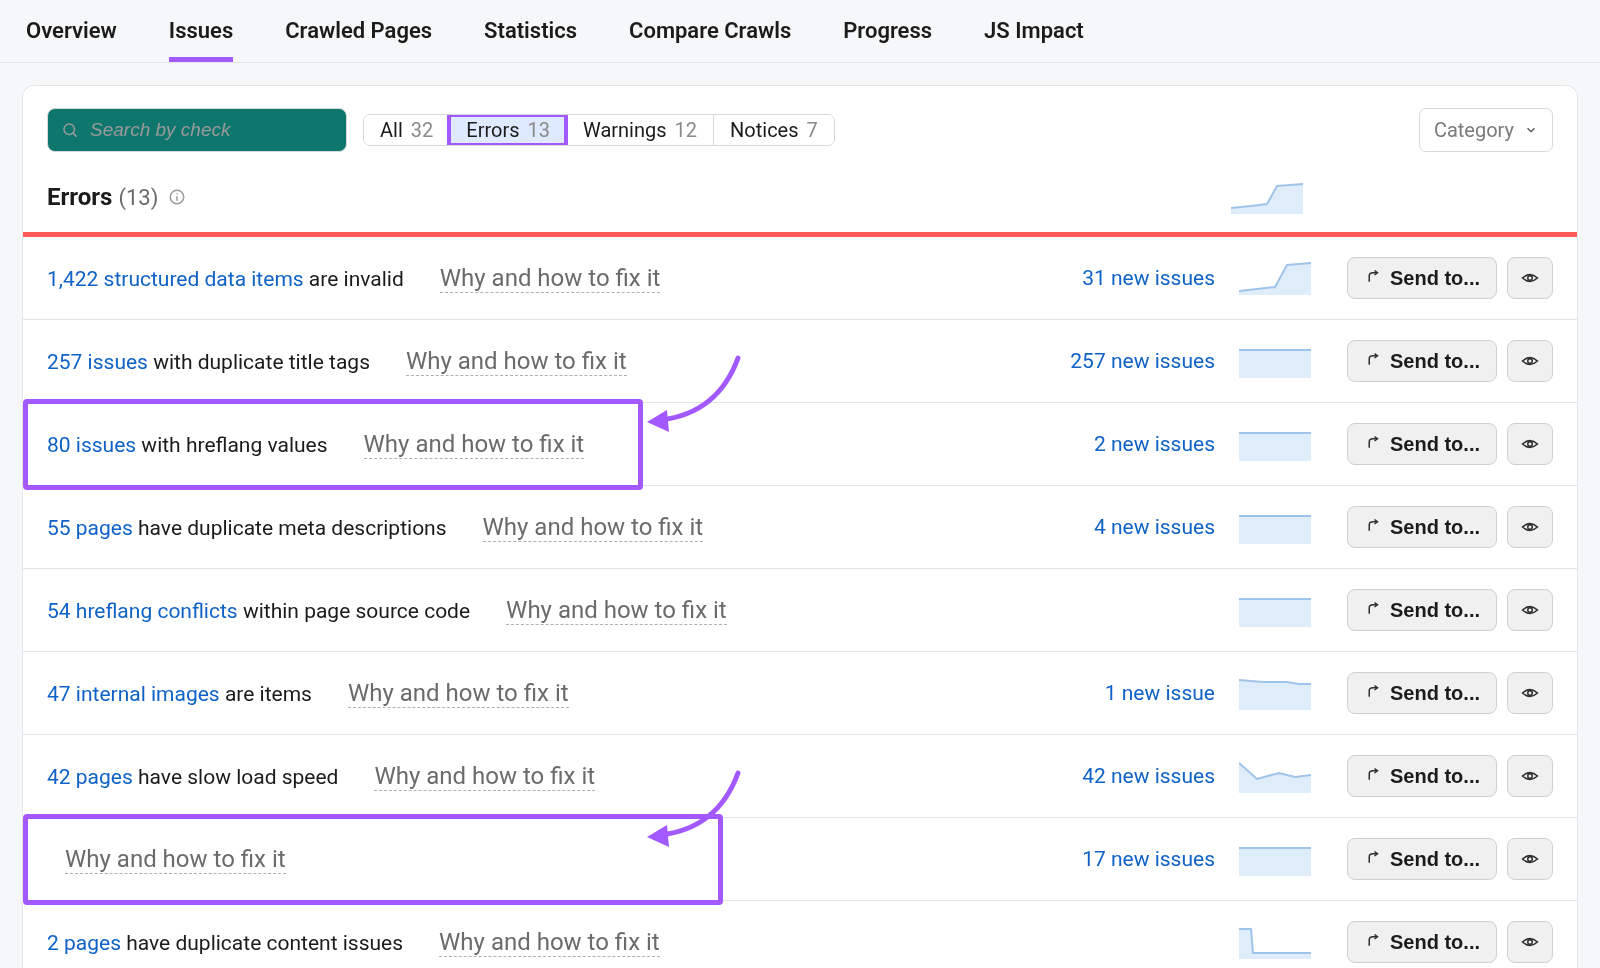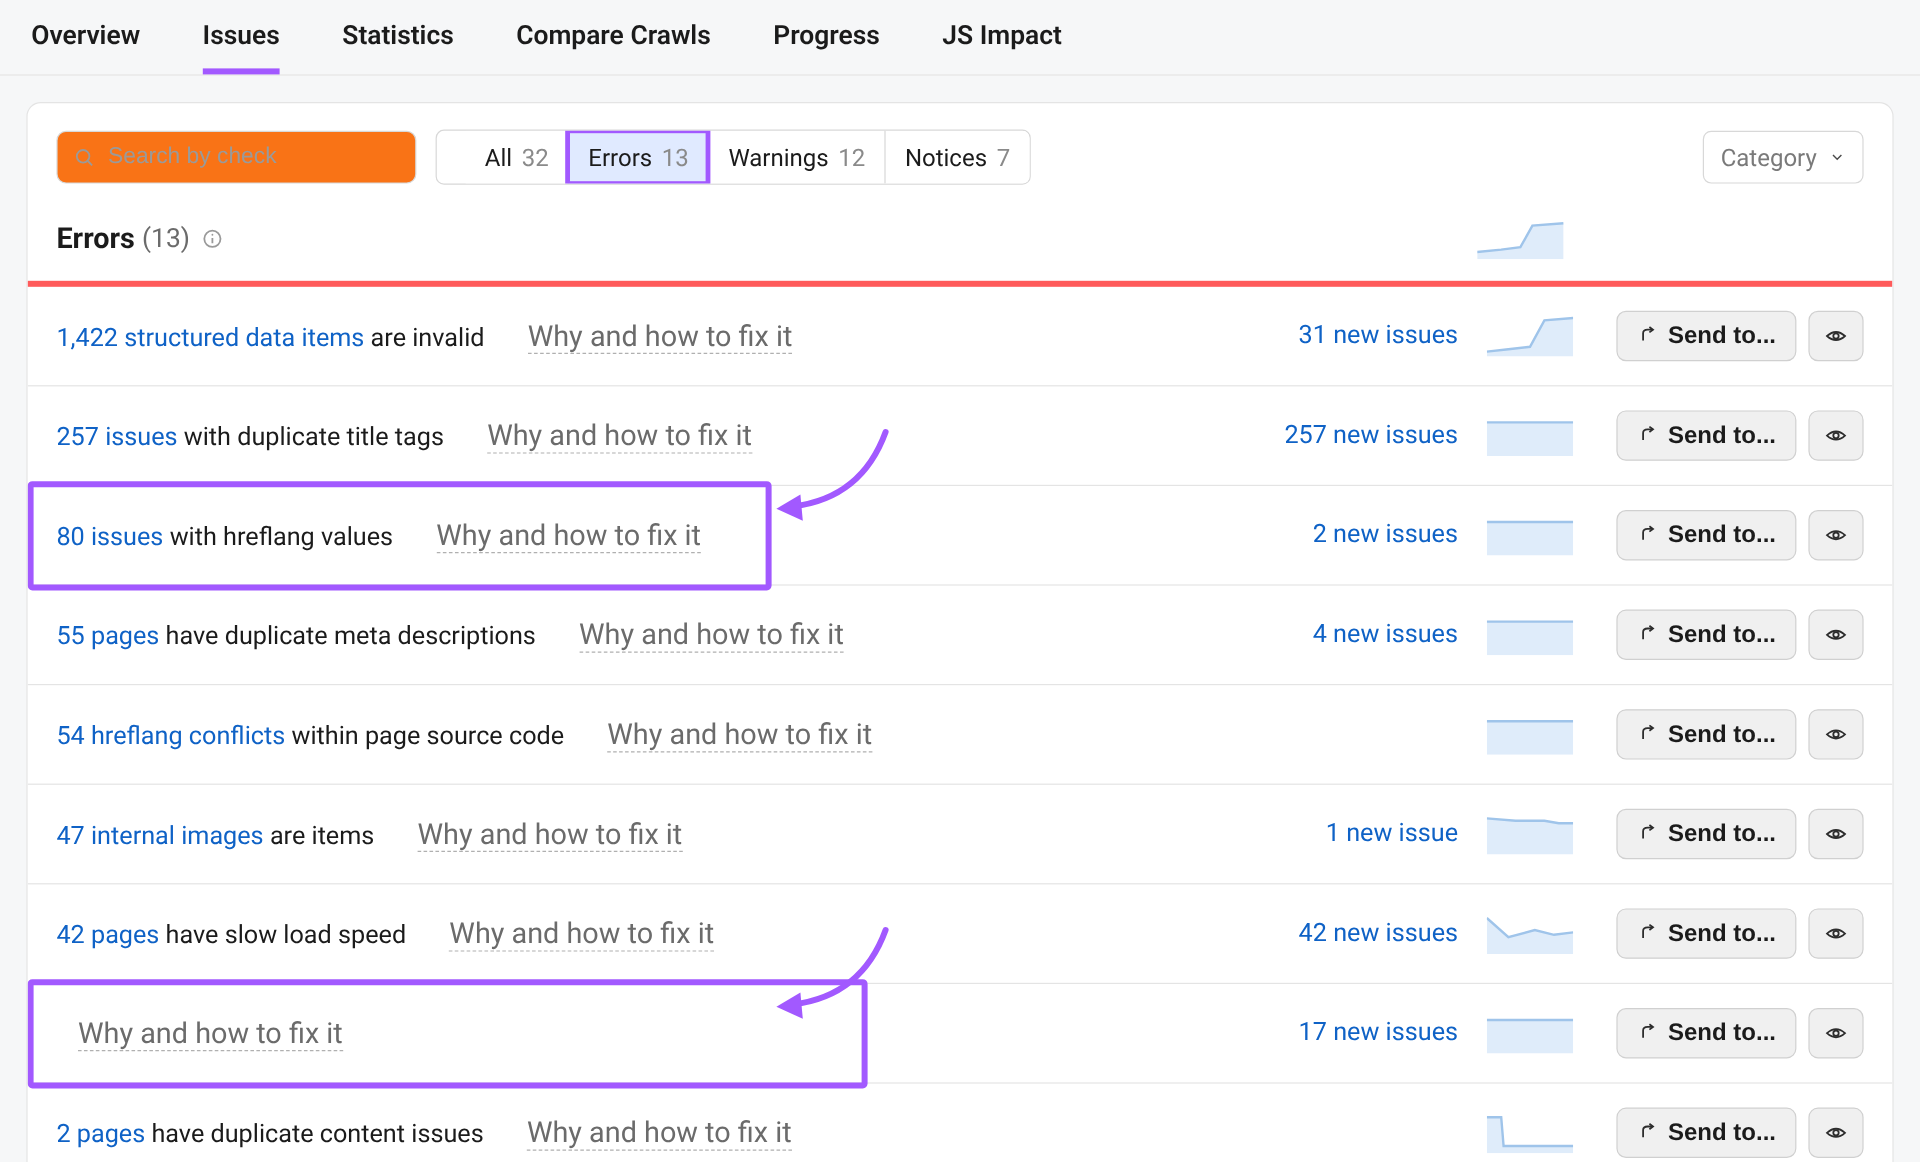--- a/index.html
+++ b/index.html
@@ -75,31 +75,31 @@
     fill:none;
   }
   .search-input {
     width:100%;
     height:44px;
     border:1px solid var(--border);
     border-radius:8px;
     padding:0 14px 0 42px;
     font-size:19px;
     color:var(--text);
-    background:#f97316;
+    background:#0f766e;
+    font-style:italic;
   }
   .search-input::placeholder { color:#9a9a9a; }
 
   .seg {
     display:flex;
     border:1px solid var(--border);
     border-radius:7px;
     overflow:hidden;
-    height:46px;
-    padding-left:24px;
+    height:32px;
   }
   .seg .seg-item {
     padding:0 16px;
     display:flex;
     align-items:center;
     gap:8px;
     border-left:1px solid var(--border);
     cursor:pointer;
     background:#fff;
     white-space:nowrap;
@@ -236,20 +236,21 @@
 
   
   .rows-wrap { position:relative; }
 </style>
 </head>
 <body>
 
 <div class="topnav">
   <div class="tab">Overview</div>
   <div class="tab active">Issues</div>
+  <div class="tab">Crawled Pages</div>
   <div class="tab">Statistics</div>
   <div class="tab">Compare Crawls</div>
   <div class="tab">Progress</div>
   <div class="tab">JS Impact</div>
 </div>
 
 <div class="panel">
 
   <div class="panel-top">
     <div class="search-wrap">

